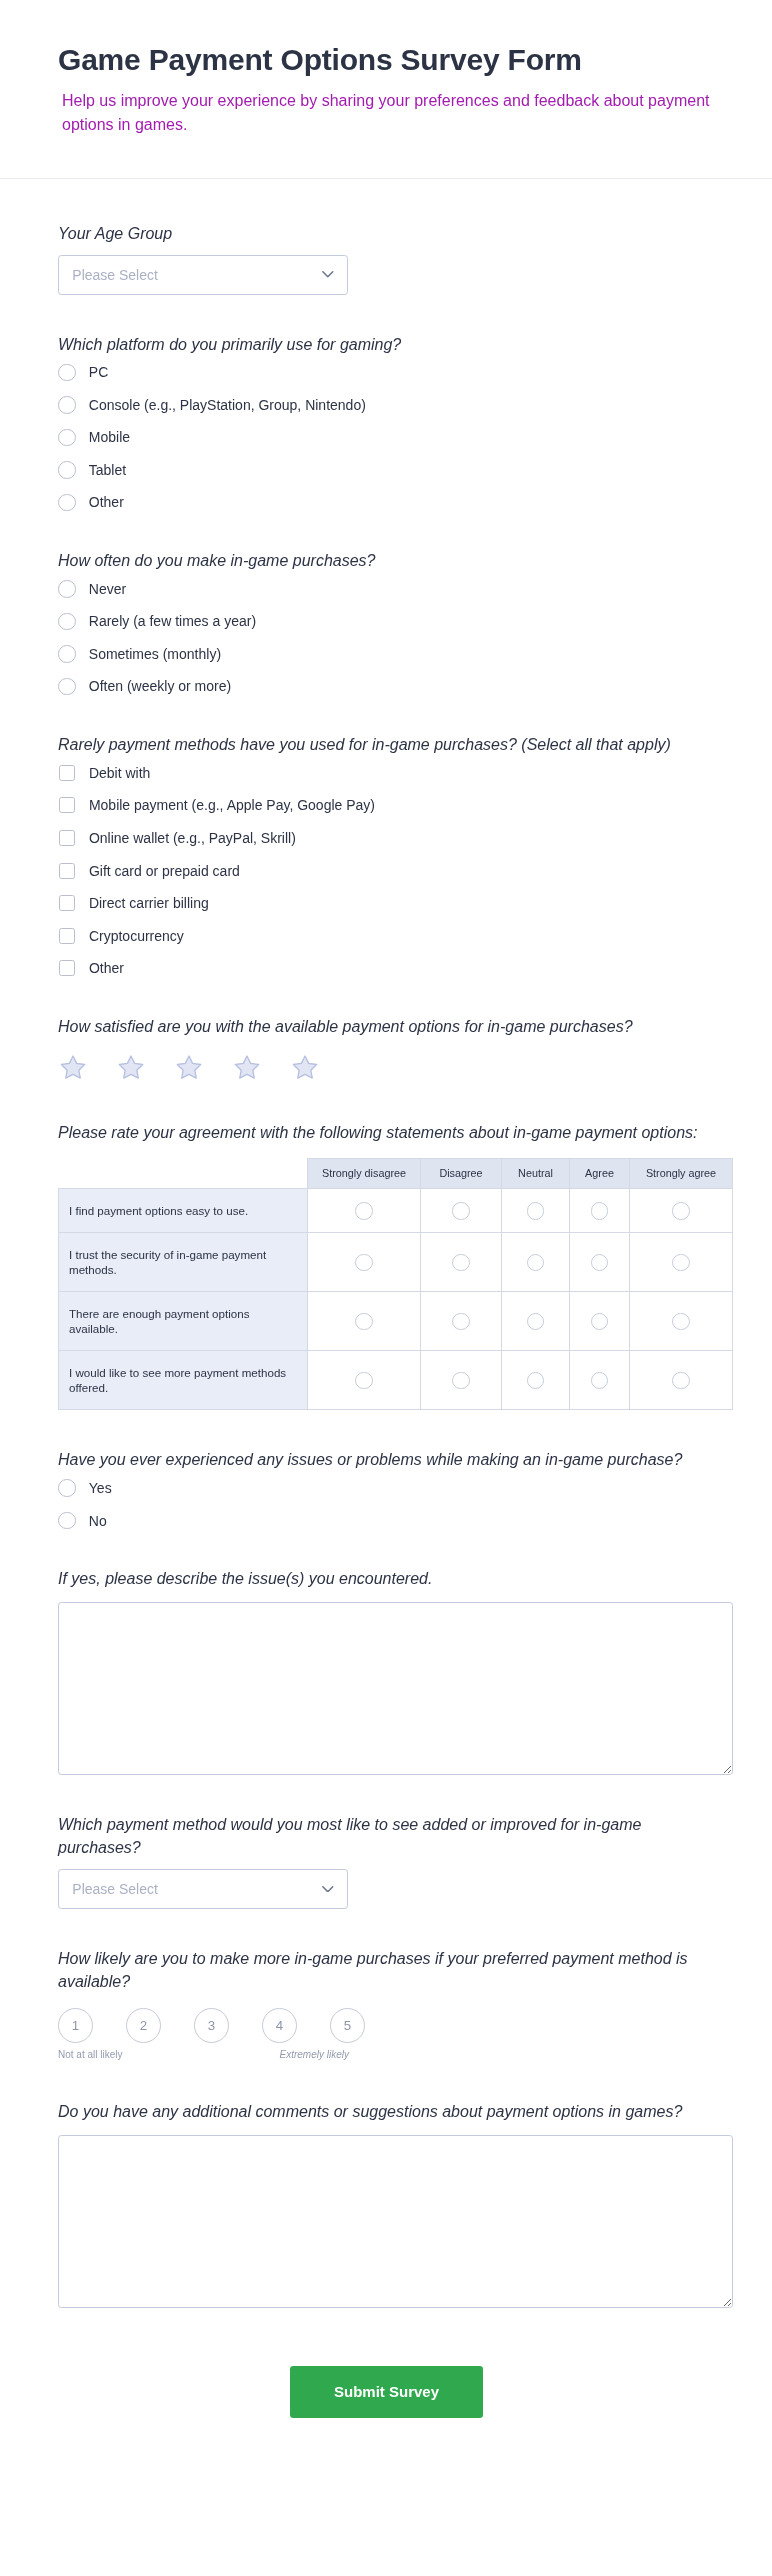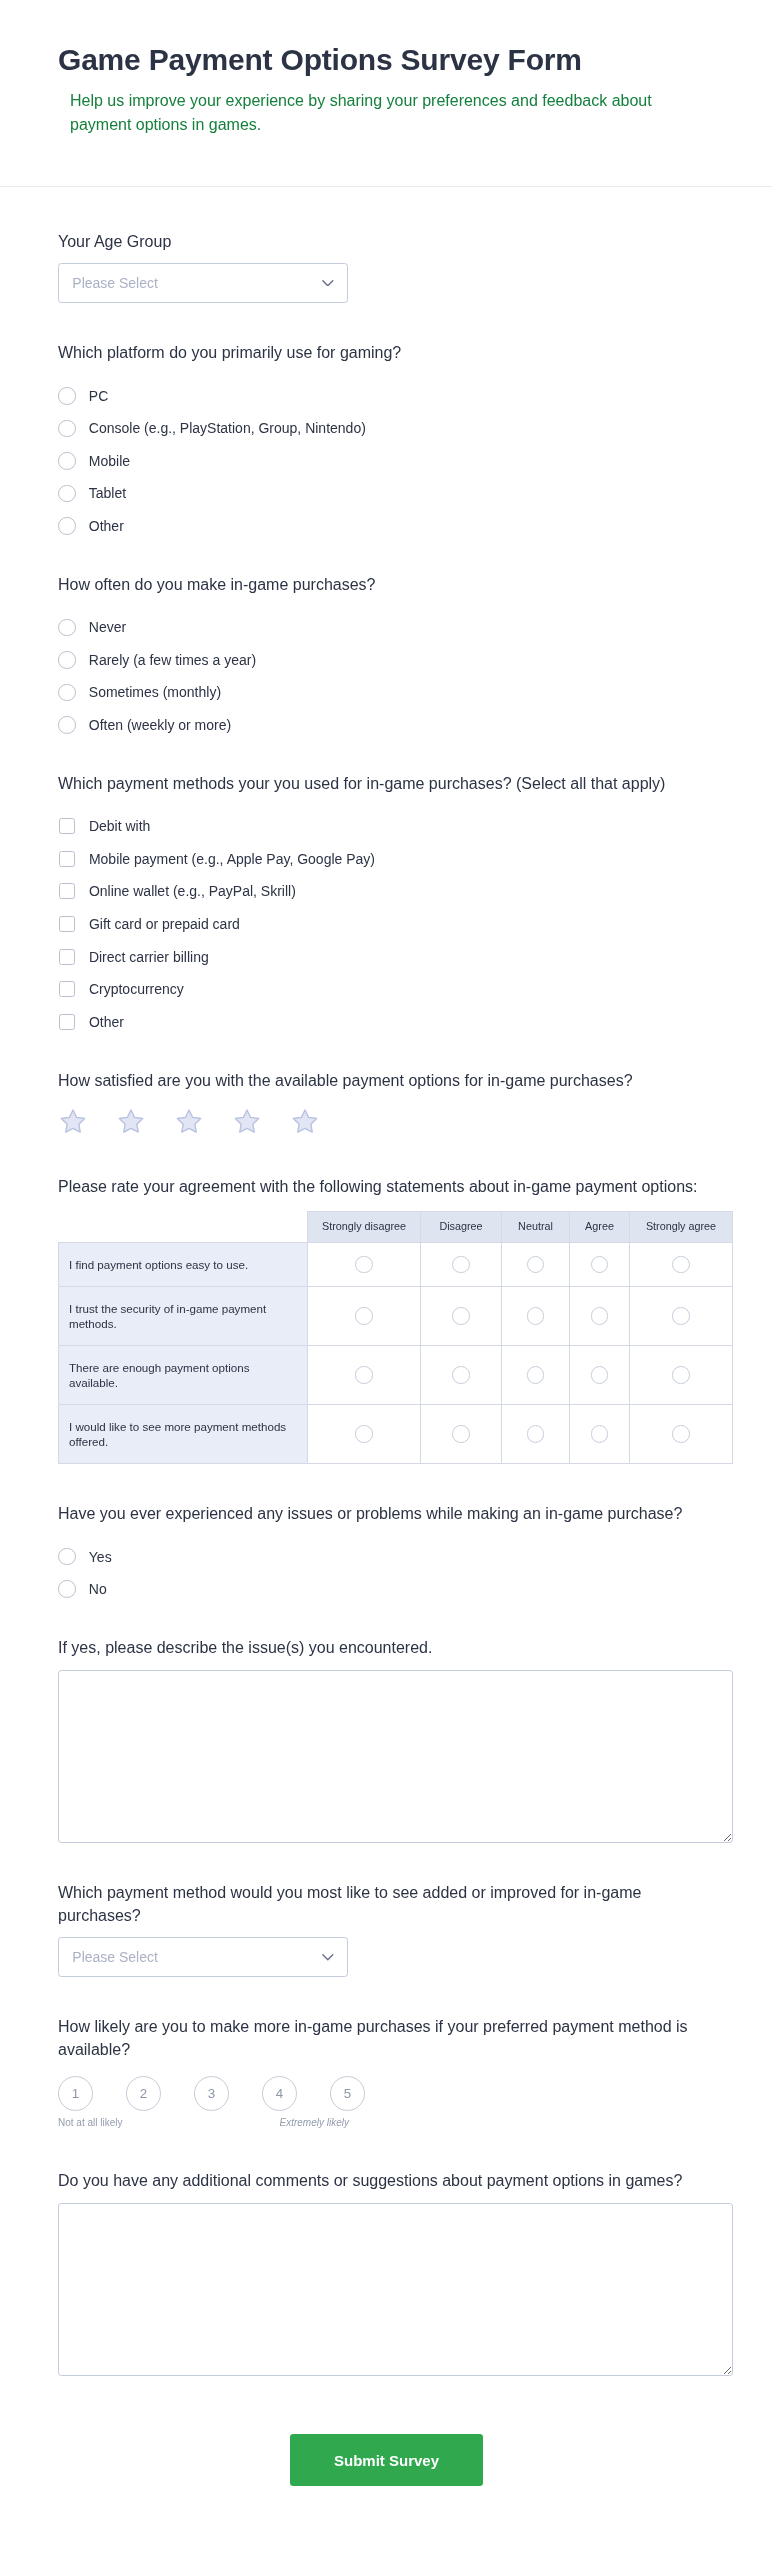--- a/index.html
+++ b/index.html
@@ -15,54 +15,55 @@
     border-bottom: 0.8px solid #e7e9f0;
   }
   .form-title {
     margin: 0 0 11.6px;
     font-size: 30px;
     font-weight: 700;
     color: #2c3345;
     letter-spacing: -0.2px;
   }
   .form-subtitle {
-    margin: 12px;
+    margin: 4px;
     font-size: 16px;
     line-height: 24px;
-    color: #15803d;
+    color: #a21caf;
     max-width: 675px;
   }
   .form-body { padding: 0 58px; }
   .question { margin-top: 38px; }
   .question.first { margin-top: 43px; }
   .q-label {
     font-size: 16px;
     line-height: 23px;
     color: #2c3345;
     max-width: 675px;
+    font-style: italic;
   }
   
   .select-box {
     margin-top: 10px;
     width: 290px;
     height: 40px;
     border: 0.8px solid #c4cbdc;
     border-radius: 3.3px;
     background: #fff;
     display: flex;
     align-items: center;
     justify-content: space-between;
     padding: 0 13.3px;
     box-sizing: border-box;
     cursor: pointer;
   }
   .select-placeholder { font-size: 14px; color: #aab1c4; }
   .chevron { width: 11.6px; height: 6.6px; flex: none; }
   
-  .options { margin-top: 23px; }
+  .options { margin-top: 8px; }
   .option {
     display: flex;
     align-items: center;
     gap: 13.3px;
     margin-bottom: 15px;
     cursor: pointer;
   }
   .option:last-child { margin-bottom: 0; }
   .radio {
     width: 17.5px; height: 17.5px;
@@ -230,21 +231,21 @@
           <span class="option-text">Sometimes (monthly)</span>
         </label>
         <label class="option">
           <span class="radio"></span>
           <span class="option-text">Often (weekly or more)</span>
         </label>
       </div>
     </section>
 
     <section class="question">
-      <div class="q-label">Which payment methods your you used for in-game purchases? (Select all that apply)</div>
+      <div class="q-label">Rarely payment methods have you used for in-game purchases? (Select all that apply)</div>
       <div class="options">
         <label class="option">
           <span class="checkbox"></span>
           <span class="option-text">Debit with</span>
         </label>
         <label class="option">
           <span class="checkbox"></span>
           <span class="option-text">Mobile payment (e.g., Apple Pay, Google Pay)</span>
         </label>
         <label class="option">

